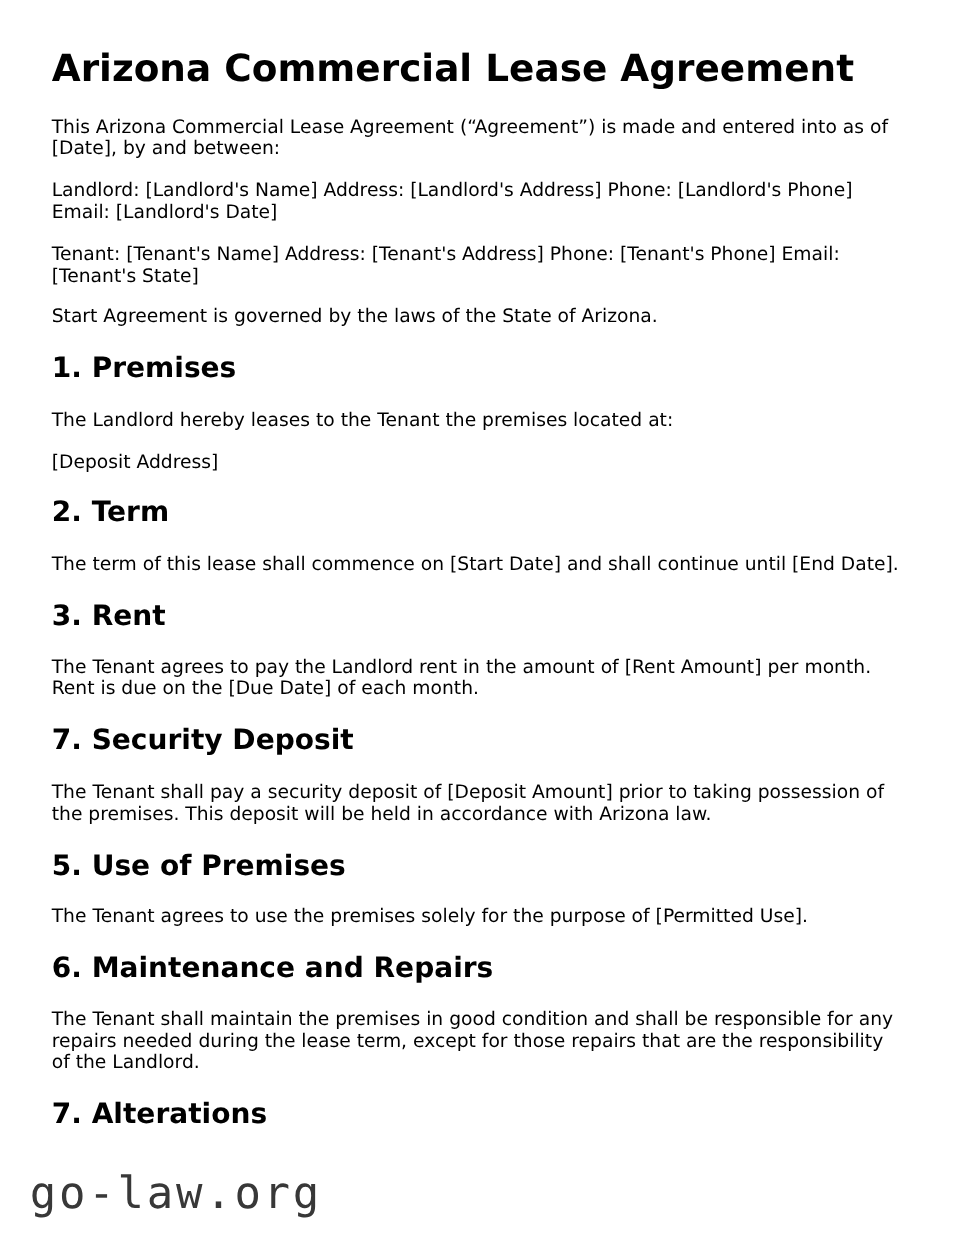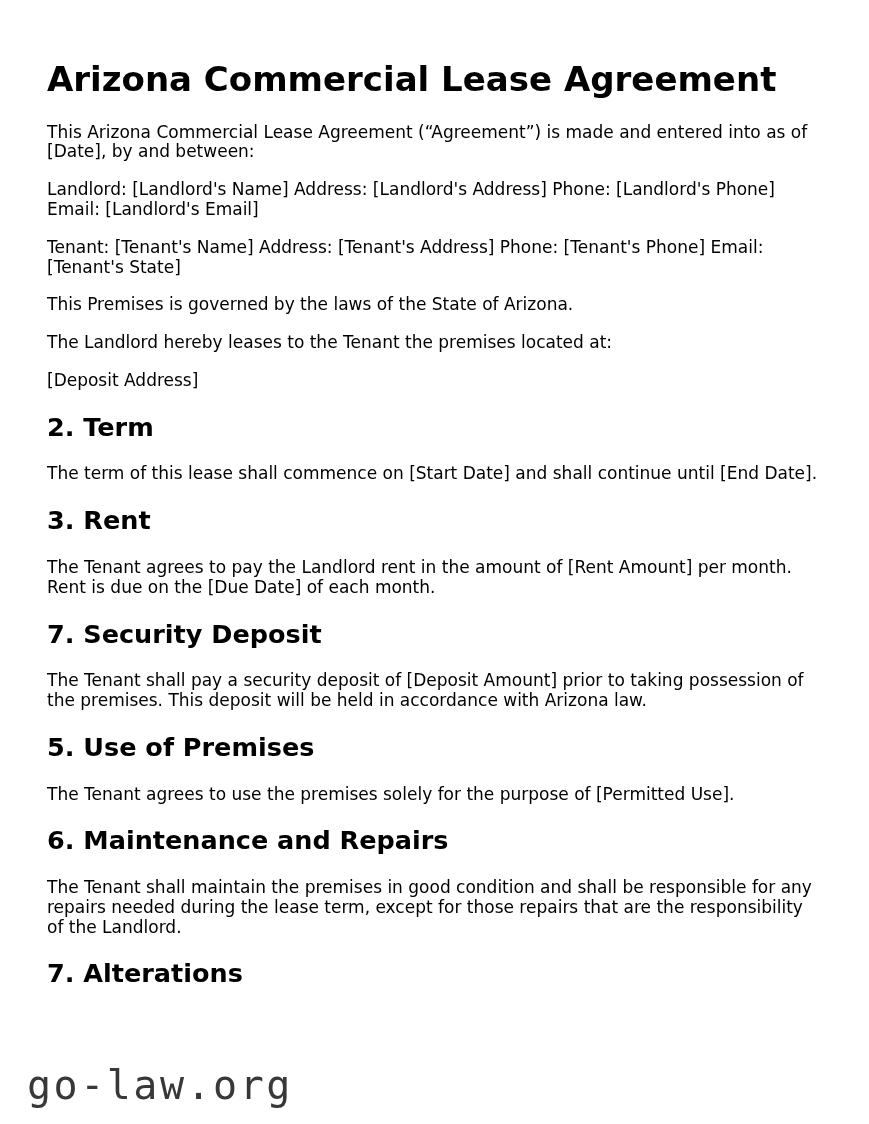--- a/index.html
+++ b/index.html
@@ -12,21 +12,21 @@
     position: relative;
     overflow: hidden;
     background: #ffffff;
     color: #000000;
     font-family: "DejaVu Sans", sans-serif;
     font-size: 17px;
     line-height: 1.165;
   }
   article.doc {
     margin: 0;
-    padding: 60px 0 0 47px;
+    padding: 44px 0 0 47px;
     width: 772px;
   }
   h1.doc-title {
     font-size: 34px;
     font-weight: bold;
     line-height: 1.165;
     margin: 0 0 23px 0;
   }
   article.doc h2 {
     font-size: 25.5px;
@@ -52,23 +52,24 @@
   }
 </style>
 </head>
 <body>
 
 <main>
   <article class="doc" id="document-content">
     <h1 class="doc-title">Arizona Commercial Lease Agreement</h1>
 
   <p>This Arizona Commercial Lease Agreement (“Agreement”) is made and entered into as of <strong>[Date]</strong>, by and between:</p>
-      <p><strong>Landlord: [Landlord's Name]</strong> Address: <strong>[Landlord's Address]</strong> Phone: <strong>[Landlord's Phone]</strong> Email: <strong>[Landlord's Email]</strong></p>
+      <p><strong>Landlord: [Landlord's Name]</strong> Address: <strong>[Landlord's Address]</strong> Phone: <strong>[Landlord's Phone]</strong> Email: <strong>[Landlord's Date]</strong></p>
       <p><strong>Tenant: [Tenant's Name]</strong> Address: <strong>[Tenant's Address]</strong> Phone: <strong>[Tenant's Phone]</strong> Email: <strong>[Tenant's State]</strong></p>
-      <p>This Premises is governed by the laws of the State of Arizona.</p>
+      <p>Start Agreement is governed by the laws of the State of Arizona.</p>
+      <h2>1. Premises</h2>
       <p>The Landlord hereby leases to the Tenant the premises located at:</p>
       <p><strong>[Deposit Address]</strong></p>
       <h2>2. Term</h2>
       <p>The term of this lease shall commence on <strong>[Start Date]</strong> and shall continue until <strong>[End Date]</strong>.</p>
       <h2>3. Rent</h2>
       <p>The Tenant agrees to pay the Landlord rent in the amount of <strong>[Rent Amount]</strong> per month. Rent is due on the <strong>[Due Date]</strong> of each month.</p>
       <h2>7. Security Deposit</h2>
       <p>The Tenant shall pay a security deposit of <strong>[Deposit Amount]</strong> prior to taking possession of the premises. This deposit will be held in accordance with Arizona law.</p>
       <h2>5. Use of Premises</h2>
       <p>The Tenant agrees to use the premises solely for the purpose of <strong>[Permitted Use]</strong>.</p>

